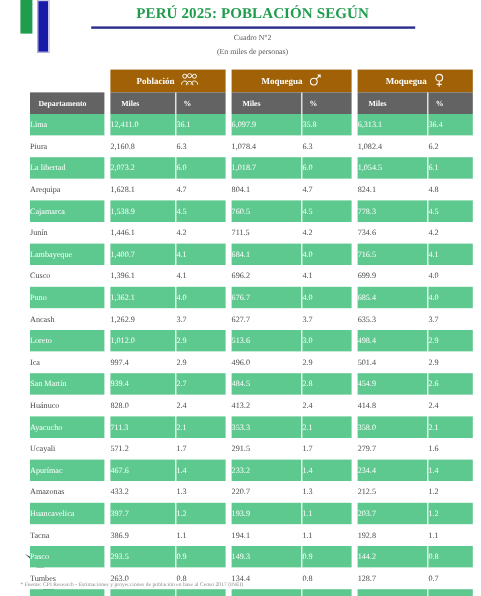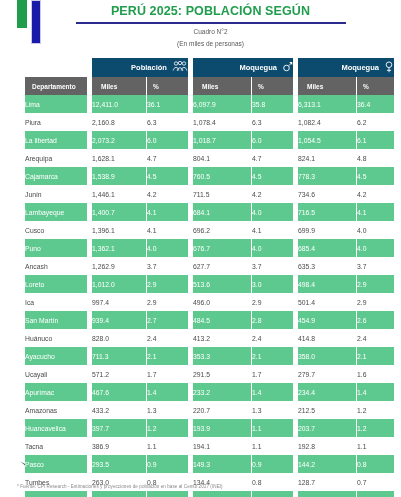--- a/index.html
+++ b/index.html
@@ -9,20 +9,21 @@
   }
   body {
     font-family: "Liberation Sans", sans-serif;
   }
   #page {
     position: relative;
     width: 401px;
     height: 497px;
     background: #ffffff;
     overflow: hidden;
+    font-family: Liberation Serif, serif;
   }
 
   
   .deco-bar-green {
     position: absolute;
     left: 17px;
     top: 0px;
     width: 10px;
     height: 28px;
     background: #1f9d4d;
@@ -115,26 +116,26 @@
     width: 356px;
     table-layout: fixed;
   }
   table.grid th, table.grid td {
     padding: 0;
     margin: 0;
   }
 
   
   .grp {
-    background: #0c4a6e;
+    background: #a16207;
     color: #ffffff;
     height: 19px;
     font-size: 7.5px;
     font-weight: bold;
-    text-align: right;
+    text-align: center;
     vertical-align: middle;
     white-space: nowrap;
   }
   .grp .ico {
     display: inline-block;
     vertical-align: middle;
     margin-left: 3px;
   }
   .grp .lbl {
     display: inline-block;

